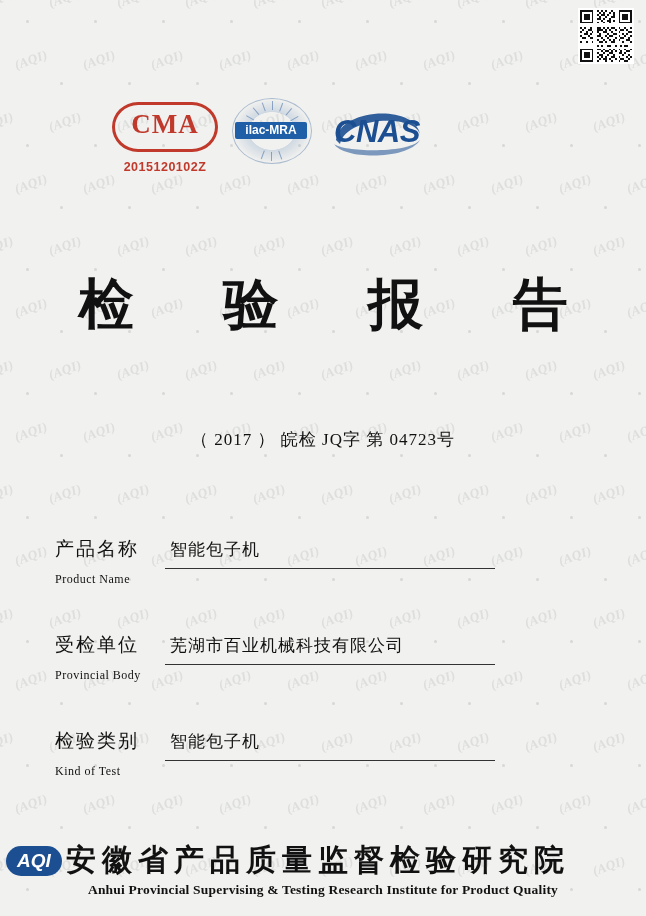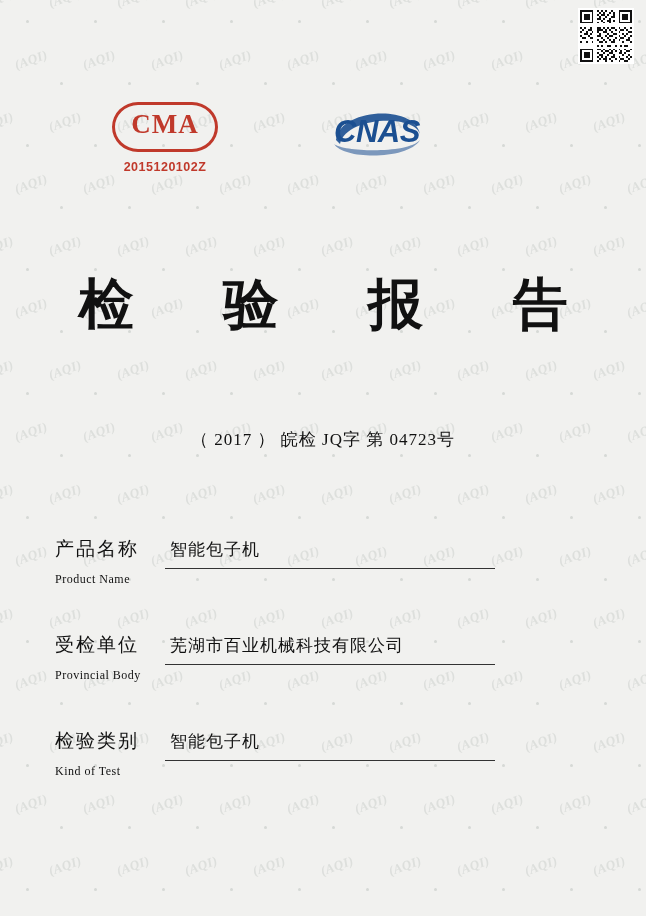--- a/index.html
+++ b/index.html
@@ -791,20 +791,39 @@
       </g>
     </svg>
   </div>
 
   <div id="logo-row">
 
     <div id="cma"></div>
     <div id="cma-text">CMA</div>
     <div id="cma-num">2015120102Z</div>
 
+    <div id="ilac">
+      <div id="ilac-ring">
+        <div class="ilac-tick" style="transform:rotate(0deg)"></div>
+        <div class="ilac-tick" style="transform:rotate(20deg)"></div>
+        <div class="ilac-tick" style="transform:rotate(40deg)"></div>
+        <div class="ilac-tick" style="transform:rotate(60deg)"></div>
+        <div class="ilac-tick" style="transform:rotate(80deg)"></div>
+        <div class="ilac-tick" style="transform:rotate(100deg)"></div>
+        <div class="ilac-tick" style="transform:rotate(-20deg)"></div>
+        <div class="ilac-tick" style="transform:rotate(-40deg)"></div>
+        <div class="ilac-tick" style="transform:rotate(-60deg)"></div>
+        <div class="ilac-tick" style="transform:rotate(-80deg)"></div>
+        <div class="ilac-tick" style="transform:rotate(-100deg)"></div>
+        <div class="ilac-tick" style="transform:rotate(160deg)"></div>
+        <div class="ilac-tick" style="transform:rotate(180deg)"></div>
+        <div class="ilac-tick" style="transform:rotate(-160deg)"></div>
+      </div>
+      <div id="ilac-band">ilac-MRA</div>
+    </div>
 
     <div id="cnas">
       <svg id="cnas-swoosh" viewBox="0 0 94 58">
         <path d="M6 40 C 10 8, 84 4, 90 34 C 84 14, 16 16, 10 44 Z" fill="#1b4f91" opacity="0.9"></path>
         <path d="M4 44 C 14 52, 78 54, 90 40 C 78 60, 14 60, 4 44 Z" fill="#1b4f91" opacity="0.55"></path>
       </svg>
       <div id="cnas-text">CNAS</div>
     </div>
 
   </div>
@@ -830,14 +849,19 @@
 
     <div class="field">
       <div class="label-cn">检验类别</div>
       <div class="label-en">Kind of Test</div>
       <div class="value">智能包子机</div>
       <div class="rule"></div>
     </div>
 
   </div>
 
+  <div id="footer">
+    <div id="aqi-badge">AQI</div>
+    <div id="footer-cn">安徽省产品质量监督检验研究院</div>
+    <div id="footer-en">Anhui Provincial Supervising &amp; Testing Research Institute for Product Quality</div>
+  </div>
 
 </div>
 
 </body></html>

